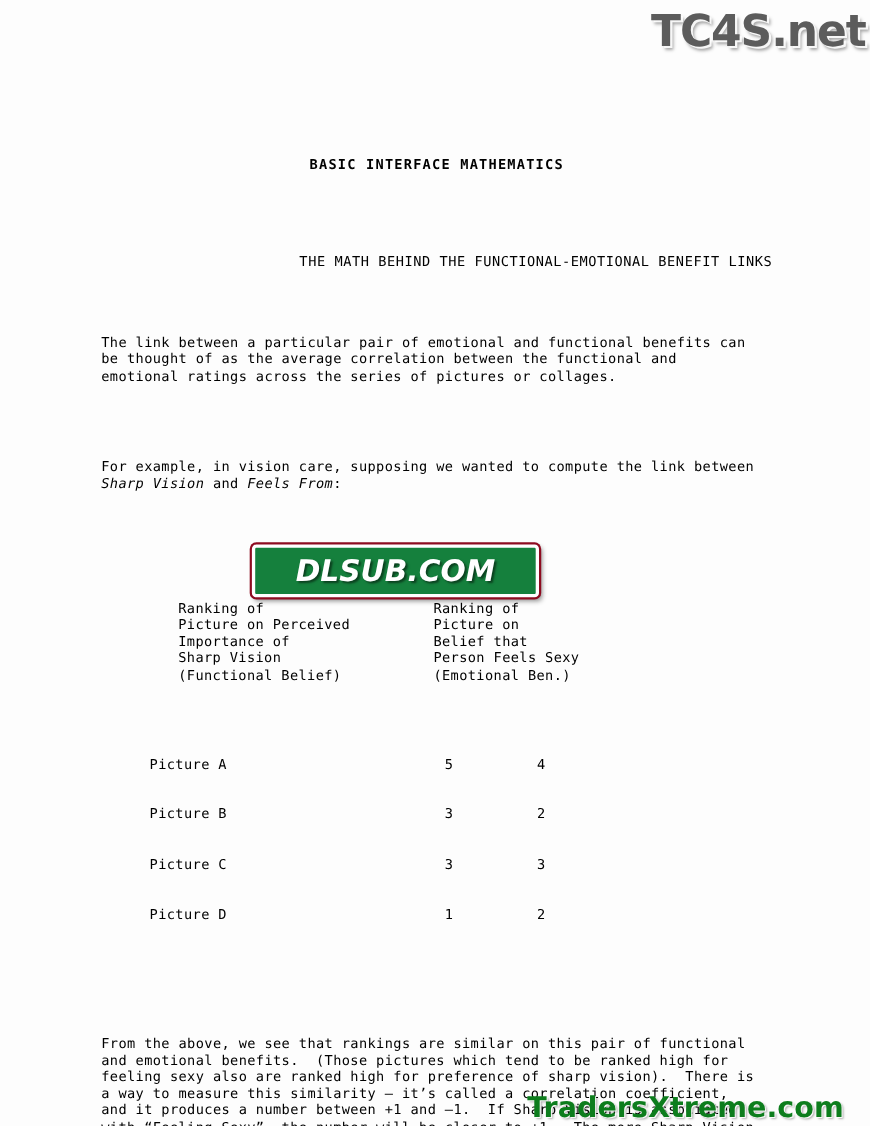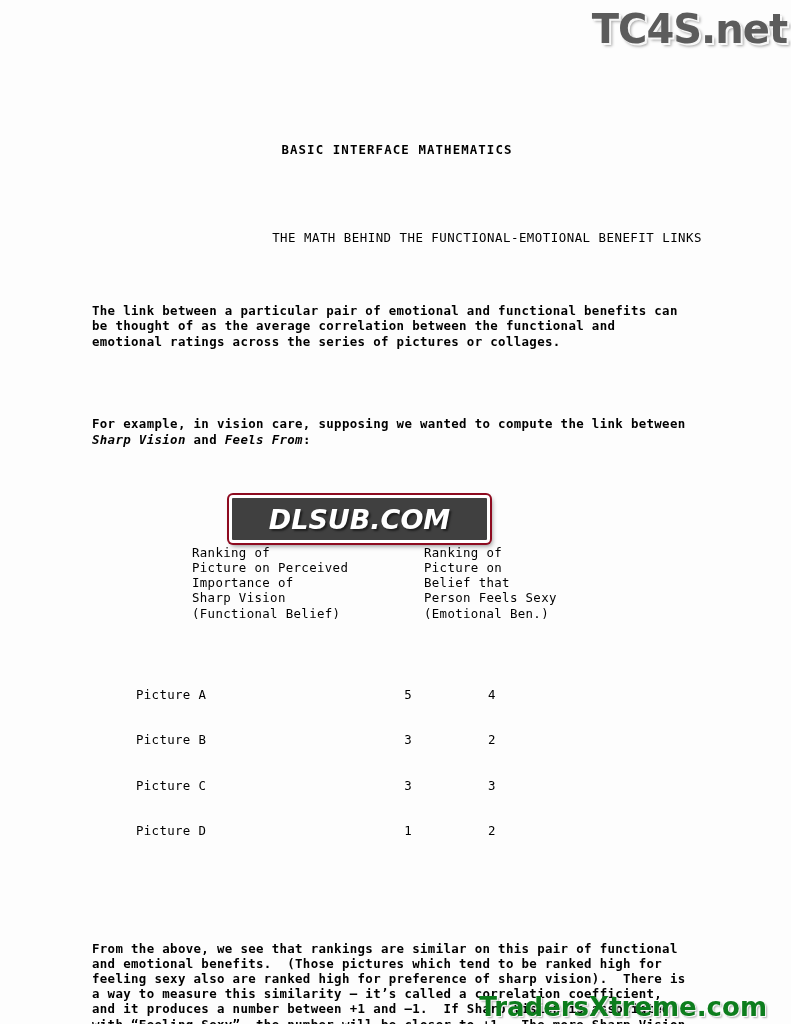--- a/index.html
+++ b/index.html
@@ -43,21 +43,21 @@
     font-size: 26px;
     color: #0d7d1d;
     text-shadow: 1px 1px 0 rgba(255,255,255,0.9), 2px 2px 2px rgba(0,0,0,0.3);
   }
   .wm-center {
     position: absolute;
     top: 495px;
     left: 229px;
     width: 255px;
     height: 42px;
-    background: #404040;
+    background: #15803d;
     border: 3px solid #ffffff;
     border-radius: 4px;
     box-shadow: 0 0 0 2px #8e0b20, 2px 3px 5px rgba(0,0,0,0.45);
     display: flex;
     align-items: center;
     justify-content: center;
   }
   .wm-center span {
     font-family: "DejaVu Sans", "Liberation Sans", sans-serif;
     font-weight: bold;
@@ -88,33 +88,32 @@
   }
 
   .subtitle {
     margin-bottom: 12px;
     letter-spacing: 0.5px;
     text-align: right;
   }
 
   p.para {
     margin: 0 12px 22px 0;
-    font-weight: bold;
   }
 
   .ital { font-style: italic; }
 
   
   .tbl {
     margin: 0 0 26px 0;
     position: relative;
   }
   .tbl-head {
     display: flex;
-    margin-left: 100px;
+    margin-left: 70px;
     margin-bottom: 20px;
   }
   .tbl-head .col {
     width: 232px;
     line-height: 15.2px;
   }
   .tbl-row {
     display: flex;
     line-height: 15.2px;
   }

